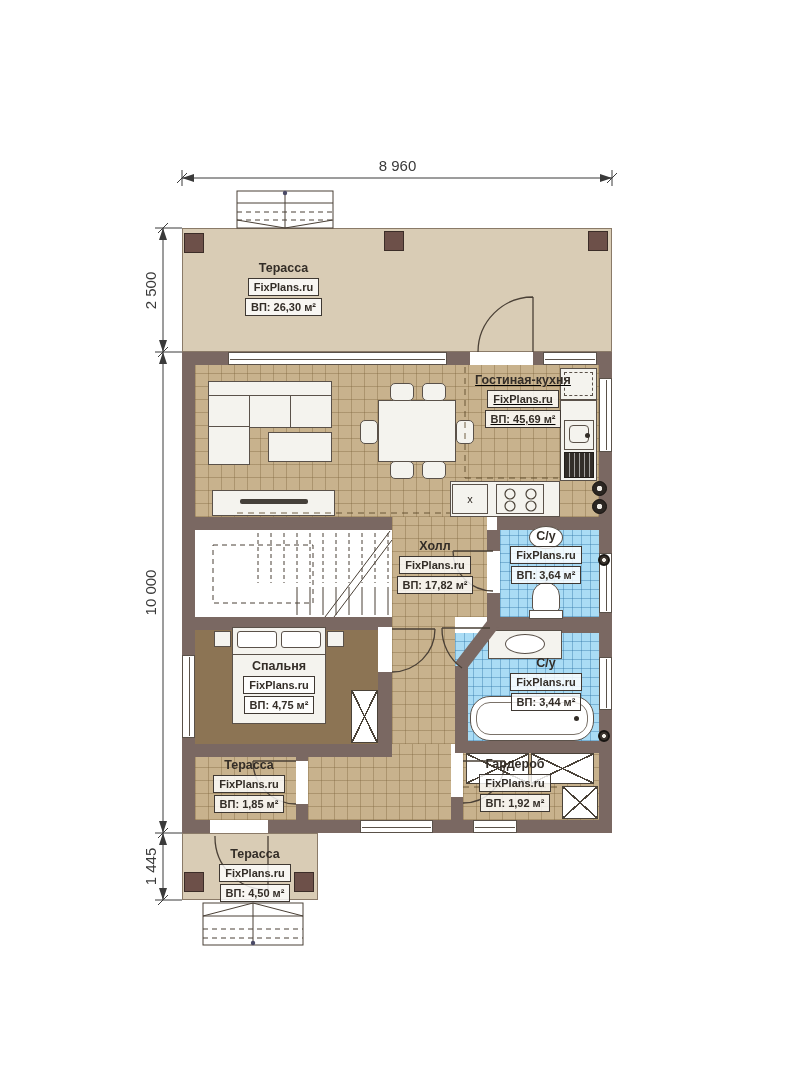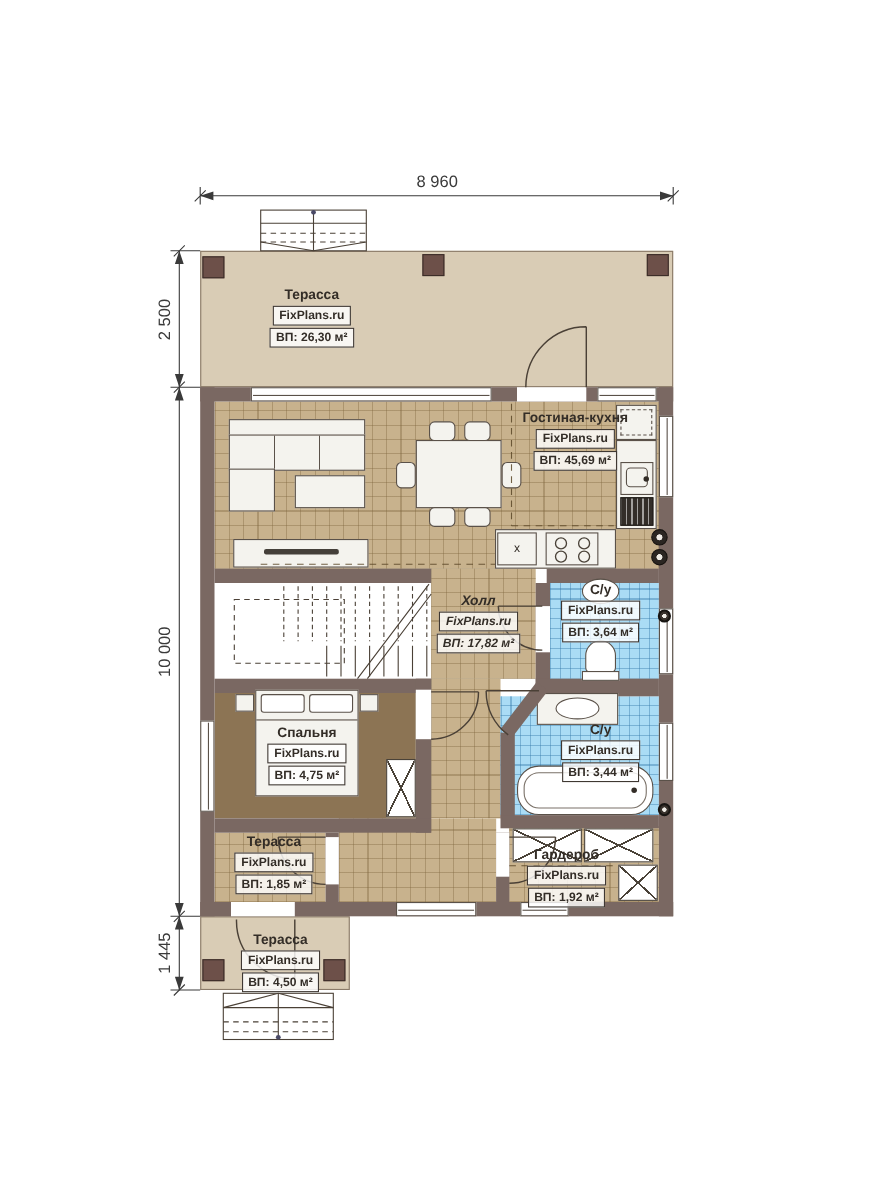--- a/index.html
+++ b/index.html
@@ -219,26 +219,26 @@
       <path d="M463,761 H505 M505,761 A42,42 0 0 1 463,803"></path>
       <path d="M268,836 V890 M268,890 A53,53 0 0 1 215,836"></path>
     </g>
   </svg>
 
   <div class="rlabel left" style="left:197px;top:262px;">
     <div class="rname">Терасса</div>
     <div class="lbox">FixPlans.ru</div>
     <div class="lbox">ВП: 26,30 м²</div>
   </div>
-  <div class="rlabel" style="left:468px;top:374px;width:110px;">
+  <div class="rlabel" style="left:468px;top:374px;width:110px;text-decoration:underline;">
     <div class="rname">Гостиная-кухня</div>
     <div class="lbox">FixPlans.ru</div>
     <div class="lbox">ВП: 45,69 м²</div>
   </div>
-  <div class="rlabel" style="left:395px;top:540px;width:80px;font-style:italic;">
+  <div class="rlabel" style="left:395px;top:540px;width:80px;">
     <div class="rname">Холл</div>
     <div class="lbox">FixPlans.ru</div>
     <div class="lbox">ВП: 17,82 м²</div>
   </div>
   <div class="rlabel" style="left:505px;top:530px;width:82px;">
     <div class="rname">С/у</div>
     <div class="lbox">FixPlans.ru</div>
     <div class="lbox">ВП: 3,64 м²</div>
   </div>
   <div class="rlabel" style="left:505px;top:657px;width:82px;">
@@ -249,21 +249,21 @@
   <div class="rlabel" style="left:232px;top:660px;width:94px;">
     <div class="rname">Спальня</div>
     <div class="lbox">FixPlans.ru</div>
     <div class="lbox">ВП: 4,75 м²</div>
   </div>
   <div class="rlabel" style="left:205px;top:759px;width:88px;">
     <div class="rname">Терасса</div>
     <div class="lbox">FixPlans.ru</div>
     <div class="lbox">ВП: 1,85 м²</div>
   </div>
-  <div class="rlabel" style="left:470px;top:758px;width:90px;margin-top:13px;">
+  <div class="rlabel" style="left:470px;top:758px;width:90px;">
     <div class="rname">Гардероб</div>
     <div class="lbox">FixPlans.ru</div>
     <div class="lbox">ВП: 1,92 м²</div>
   </div>
   <div class="rlabel" style="left:205px;top:848px;width:100px;">
     <div class="rname">Терасса</div>
     <div class="lbox">FixPlans.ru</div>
     <div class="lbox">ВП: 4,50 м²</div>
   </div>
 

